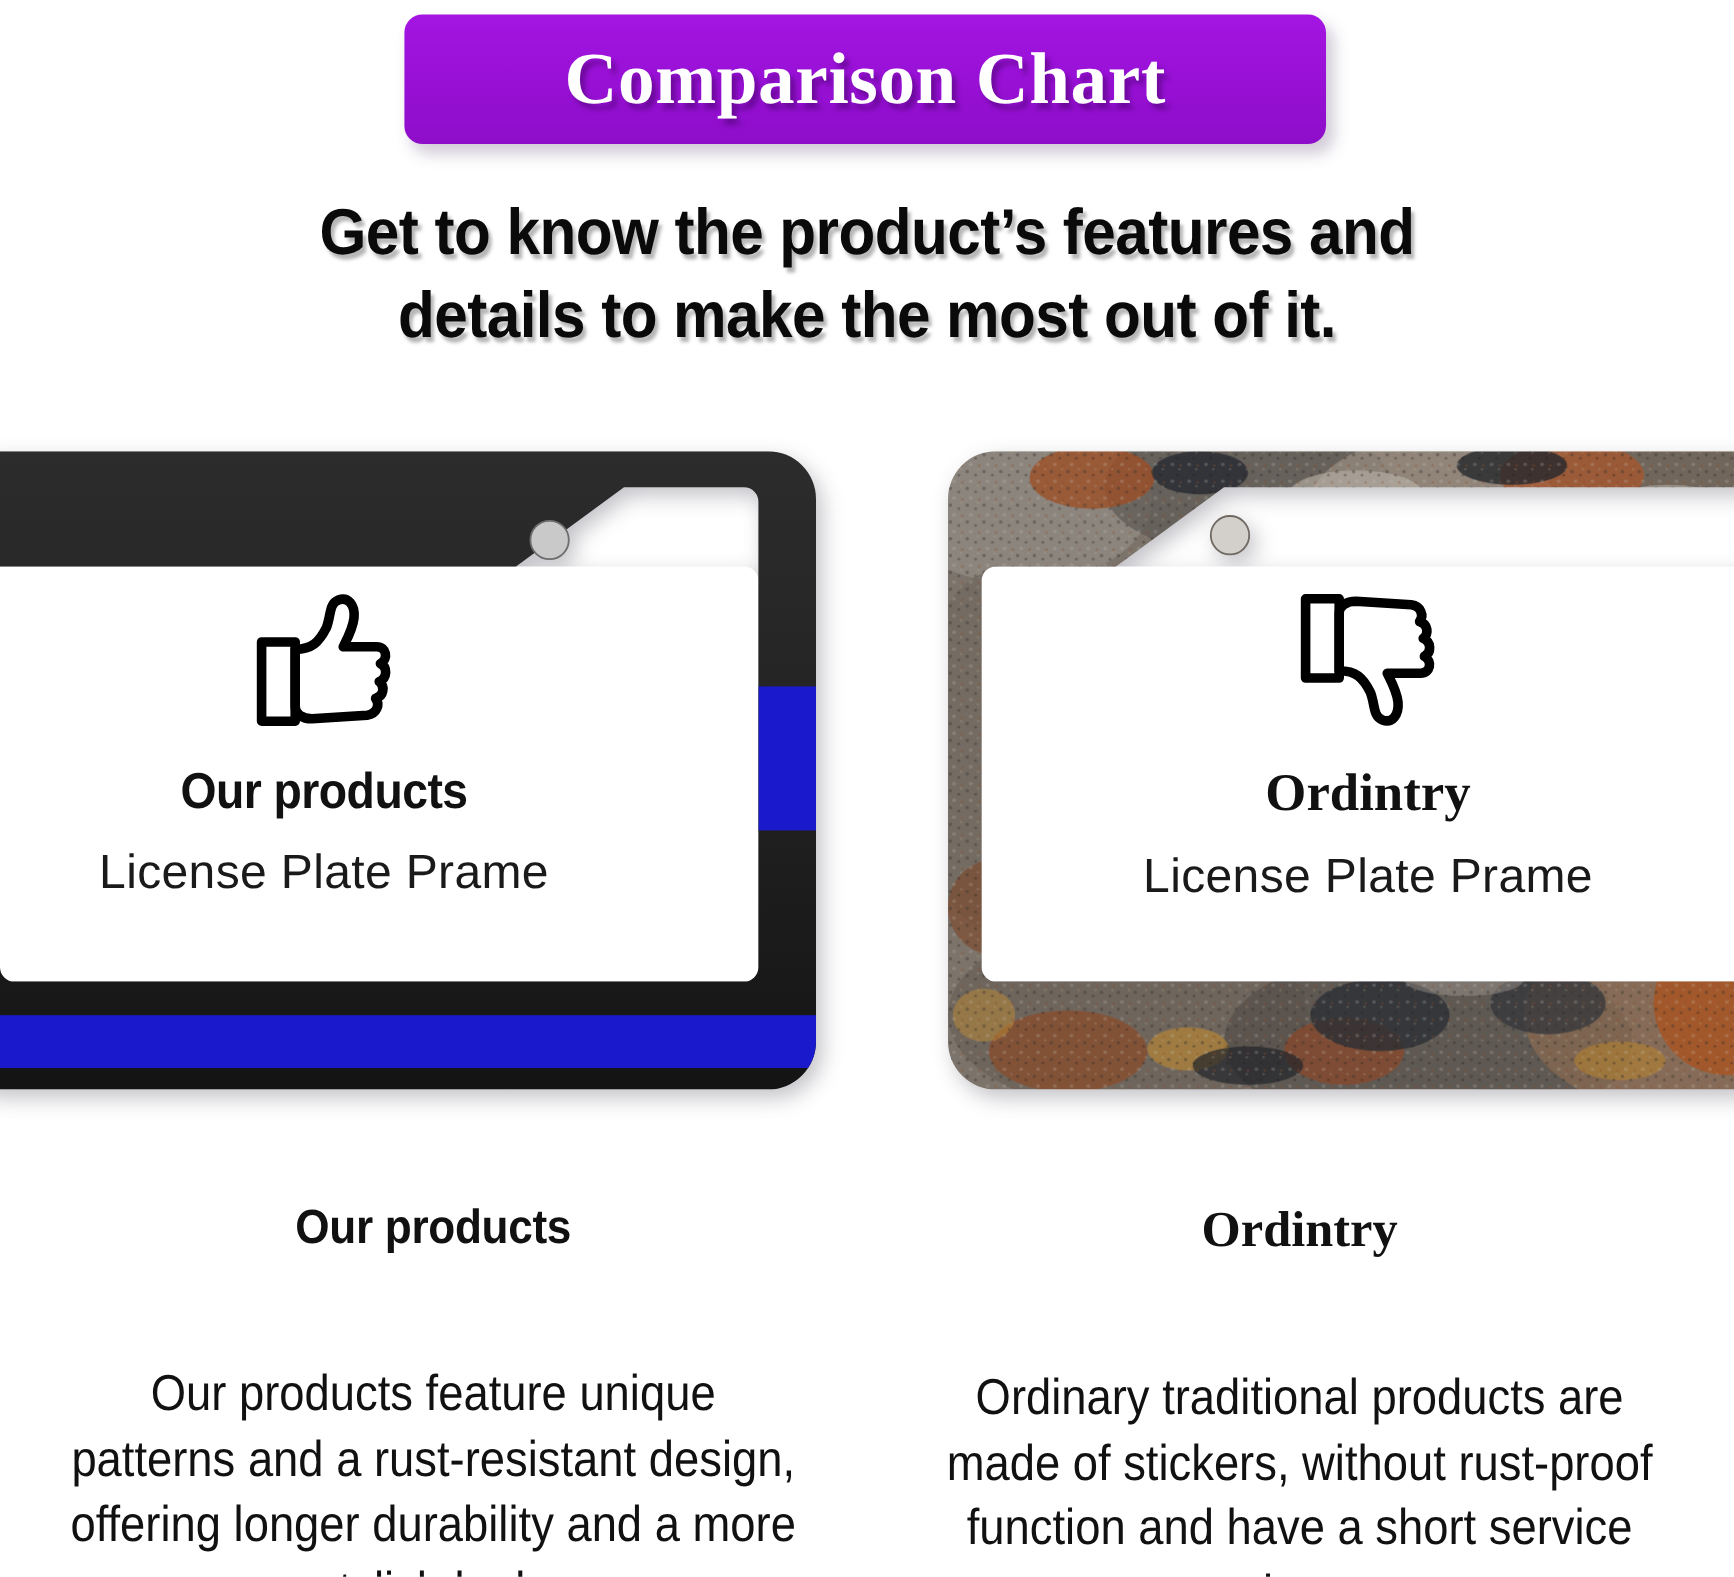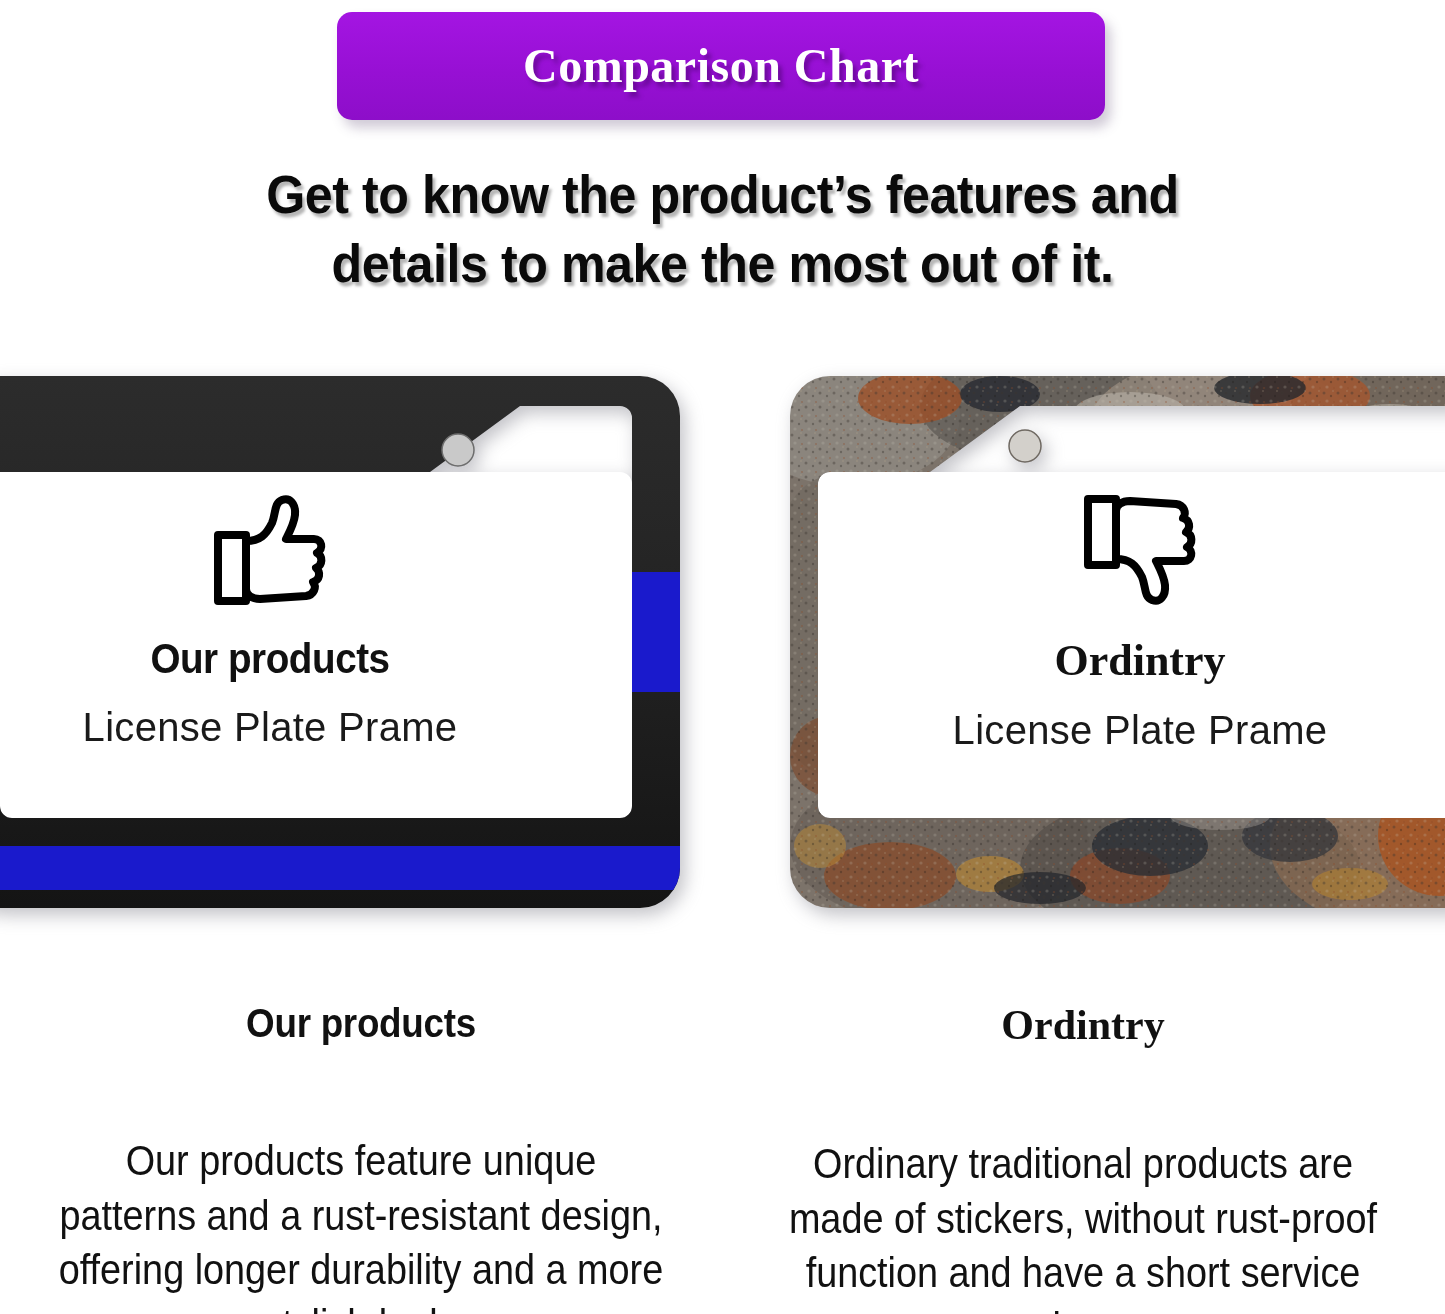--- a/index.html
+++ b/index.html
@@ -12,21 +12,21 @@
   
   .banner{
     position:absolute;left:337px;top:12px;width:768px;height:108px;
     background:linear-gradient(180deg,#a415e2 0%,#9710d4 55%,#8d0ec9 100%);
     border-radius:15px;
     box-shadow:6px 8px 12px rgba(90,70,110,.28);
     display:flex;align-items:center;justify-content:center;
   }
   .banner-text{
     font-family:"Liberation Serif",serif;font-weight:700;
-    font-size:48px;line-height:1;color:#ffffff;letter-spacing:.5px;
+    font-size:61px;line-height:1;color:#ffffff;letter-spacing:.5px;
     text-shadow:4px 5px 4px rgba(60,0,90,.45);
     white-space:nowrap;
   }
 
   
   .subtitle{
     position:absolute;left:0;top:160px;width:1445px;
     text-align:center;
     font-family:"Liberation Sans",sans-serif;font-weight:700;
     font-size:54px;line-height:1.28;color:#0a0a0a;

